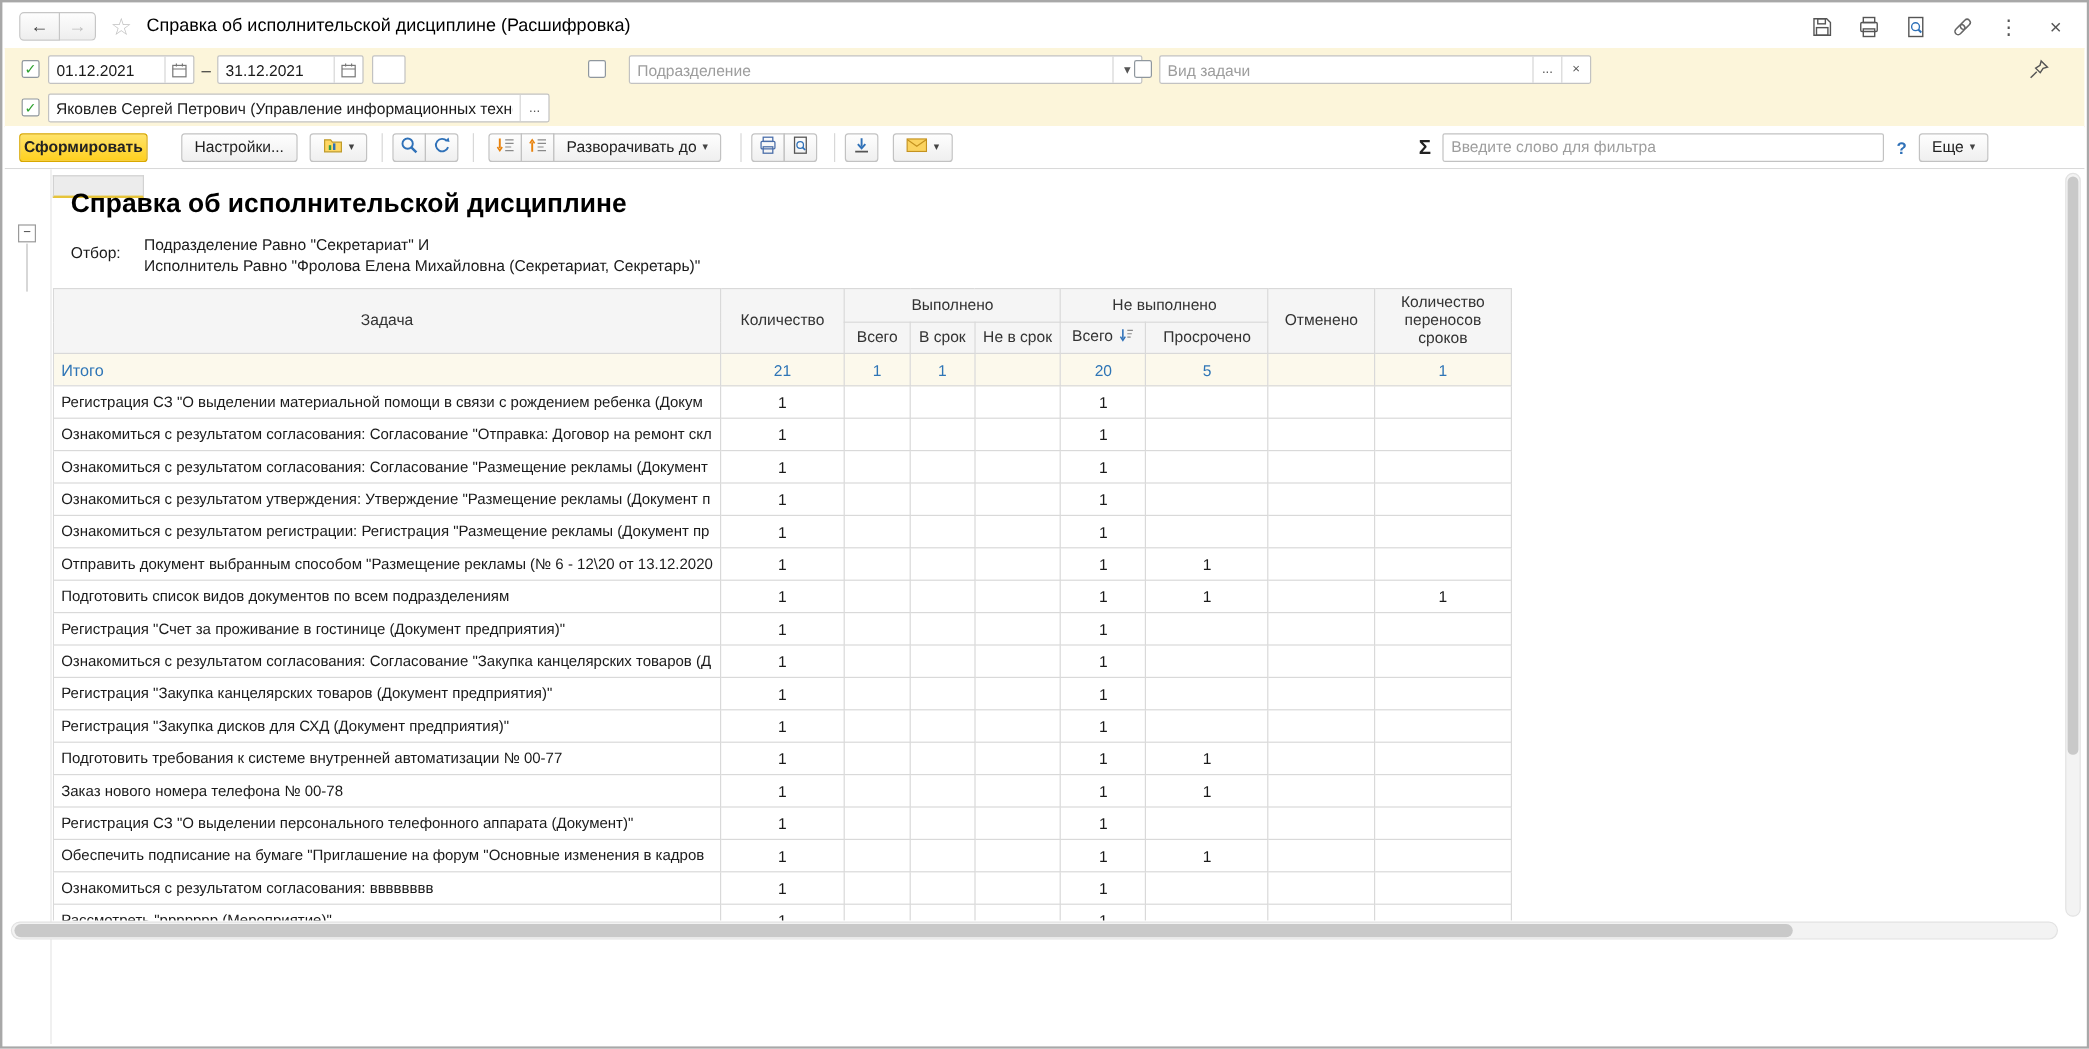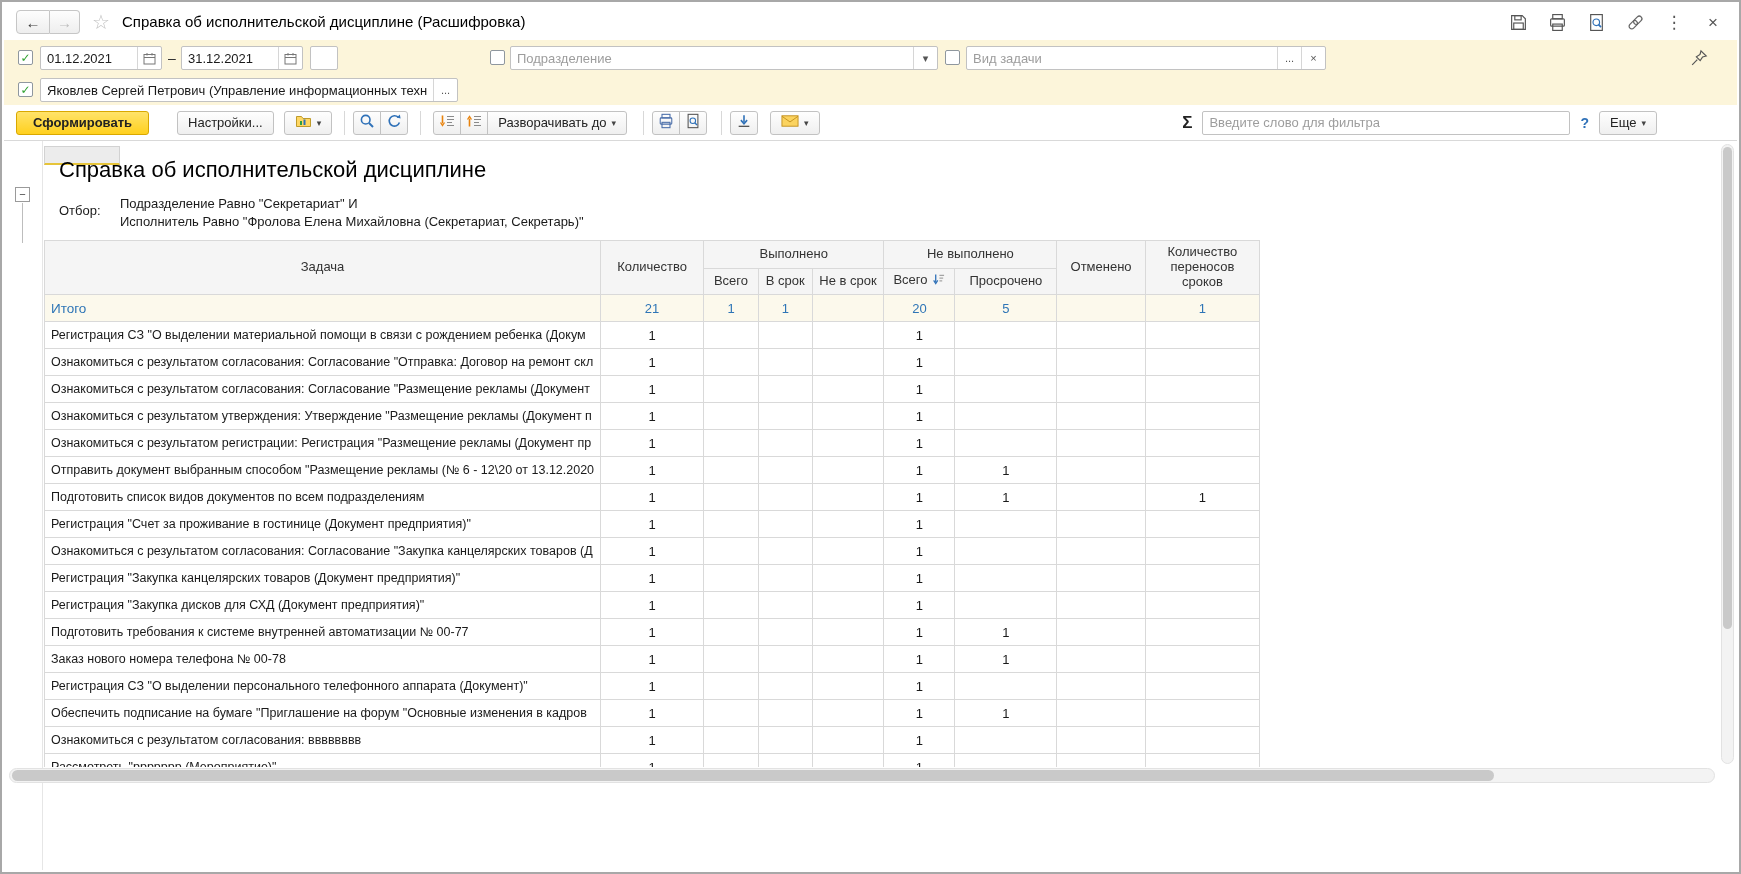--- a/index.html
+++ b/index.html
@@ -37,21 +37,21 @@
             cursor:pointer;box-sizing:border-box;}
   .pin{position:absolute;right:28px;top:8px;cursor:pointer;}
 
   
   .toolbar{position:absolute;left:2px;right:2px;top:103px;height:36px;background:#fff;border-bottom:1px solid #d9d9d9;
            display:flex;align-items:center;padding:0 80px 0 12px;box-sizing:border-box;}
   .btn{height:24px;background:linear-gradient(#fefefe,#efefef);border:1px solid #c2c2c2;border-radius:3px;
        font-size:13px;color:#222;display:inline-flex;align-items:center;justify-content:center;
        padding:0 10px;cursor:pointer;white-space:nowrap;box-sizing:border-box;
        font-family:"Liberation Sans","DejaVu Sans",sans-serif;}
-  .btn-generate{background:linear-gradient(#ffe36a,#ffd01e);border-color:#d9a800;font-weight:bold;padding:0 16px;}
+  .btn-generate{background:linear-gradient(#ffe36a,#ffd01e);border-color:#d9a800;font-weight:bold;padding:0 3px;}
   .icon-btn{width:28px;padding:0;}
   .group{display:inline-flex;}
   .group .btn{border-radius:0;margin-left:-1px;}
   .group .btn:first-child{border-radius:3px 0 0 3px;margin-left:0;}
   .group .btn:last-child{border-radius:0 3px 3px 0;}
   .sep{width:1px;height:24px;background:#d8d8d8;display:inline-block;}
   .caret{font-size:9px;color:#444;margin-left:5px;}
   .sigma{font-size:17px;font-weight:bold;color:#222;margin-right:10px;}
   .help{color:#2f71b8;font-weight:bold;font-size:14px;margin:0 10px;cursor:pointer;}
   .filter-input{width:368px;height:24px;position:relative;}
@@ -60,21 +60,21 @@
 
   
   .report{position:absolute;left:2px;right:2px;top:139px;bottom:2px;background:#fff;overflow:hidden;}
   .gutter{position:absolute;left:0;top:0;width:38px;bottom:0;border-right:1px solid #e6e6e6;}
   .groupbox{position:absolute;left:11px;top:46px;width:15px;height:15px;border:1px solid #9a9a9a;background:#fff;
             display:flex;align-items:center;justify-content:center;font-size:11px;color:#444;line-height:1;
             cursor:pointer;box-sizing:border-box;}
   .groupline{position:absolute;left:18px;top:62px;width:1px;height:40px;background:#bdbdbd;}
   .grayblock{position:absolute;left:40px;top:5px;width:74px;height:16px;background:#ececec;
              border:1px solid #d2d2d2;border-bottom:2px solid #e6c43a;box-sizing:content-box;}
-  .rtitle{position:absolute;left:55px;top:16px;font-size:22px;font-weight:normal;color:#000;white-space:nowrap;}
+  .rtitle{position:absolute;left:55px;top:16px;font-size:22px;font-weight:bold;color:#000;white-space:nowrap;}
   .sel-label{position:absolute;left:55px;top:62px;font-size:13px;color:#1a1a1a;}
   .sel-line1{position:absolute;left:116px;top:55px;font-size:13px;color:#1a1a1a;white-space:nowrap;}
   .sel-line2{position:absolute;left:116px;top:73px;font-size:13px;color:#1a1a1a;white-space:nowrap;}
 
   .table-clip{position:absolute;left:40px;top:99px;width:1216px;height:527px;overflow:hidden;}
   table.rtable{border-collapse:collapse;table-layout:fixed;}
   .rtable th,.rtable td{border:1px solid #d9d9d9;box-sizing:border-box;}
   .rtable th{background:#f5f5f5;font-weight:normal;font-size:13px;color:#333;padding:2px 4px;
              text-align:center;vertical-align:middle;line-height:1.15;}
   .rtable thead tr:first-child th{height:28px;}
@@ -160,21 +160,21 @@
           <rect x="1" y="2.5" width="11" height="9.5"></rect>
             <line x1="1" y1="5.5" x2="12" y2="5.5"></line>
             <line x1="4" y1="1" x2="4" y2="3.5"></line>
             <line x1="9" y1="1" x2="9" y2="3.5"></line>
           </svg>
       </span>
     </div>
     <button class="emptybtn" style="left:306px;top:6px;"></button>
 
     <span class="cb" style="left:486px;top:10px;"></span>
-    <div class="tfield" style="left:506px;top:6px;width:428px;">
+    <div class="tfield" style="left:520px;top:6px;width:428px;">
       <input placeholder="Подразделение" style="">
       <span class="addon">▾</span>
     </div>
 
     <span class="cb" style="left:941px;top:10px;"></span>
     <div class="tfield" style="left:962px;top:6px;width:360px;">
       <input placeholder="Вид задачи" style="">
       <span class="addon">...</span>
       <span class="addon">×</span>
     </div>

